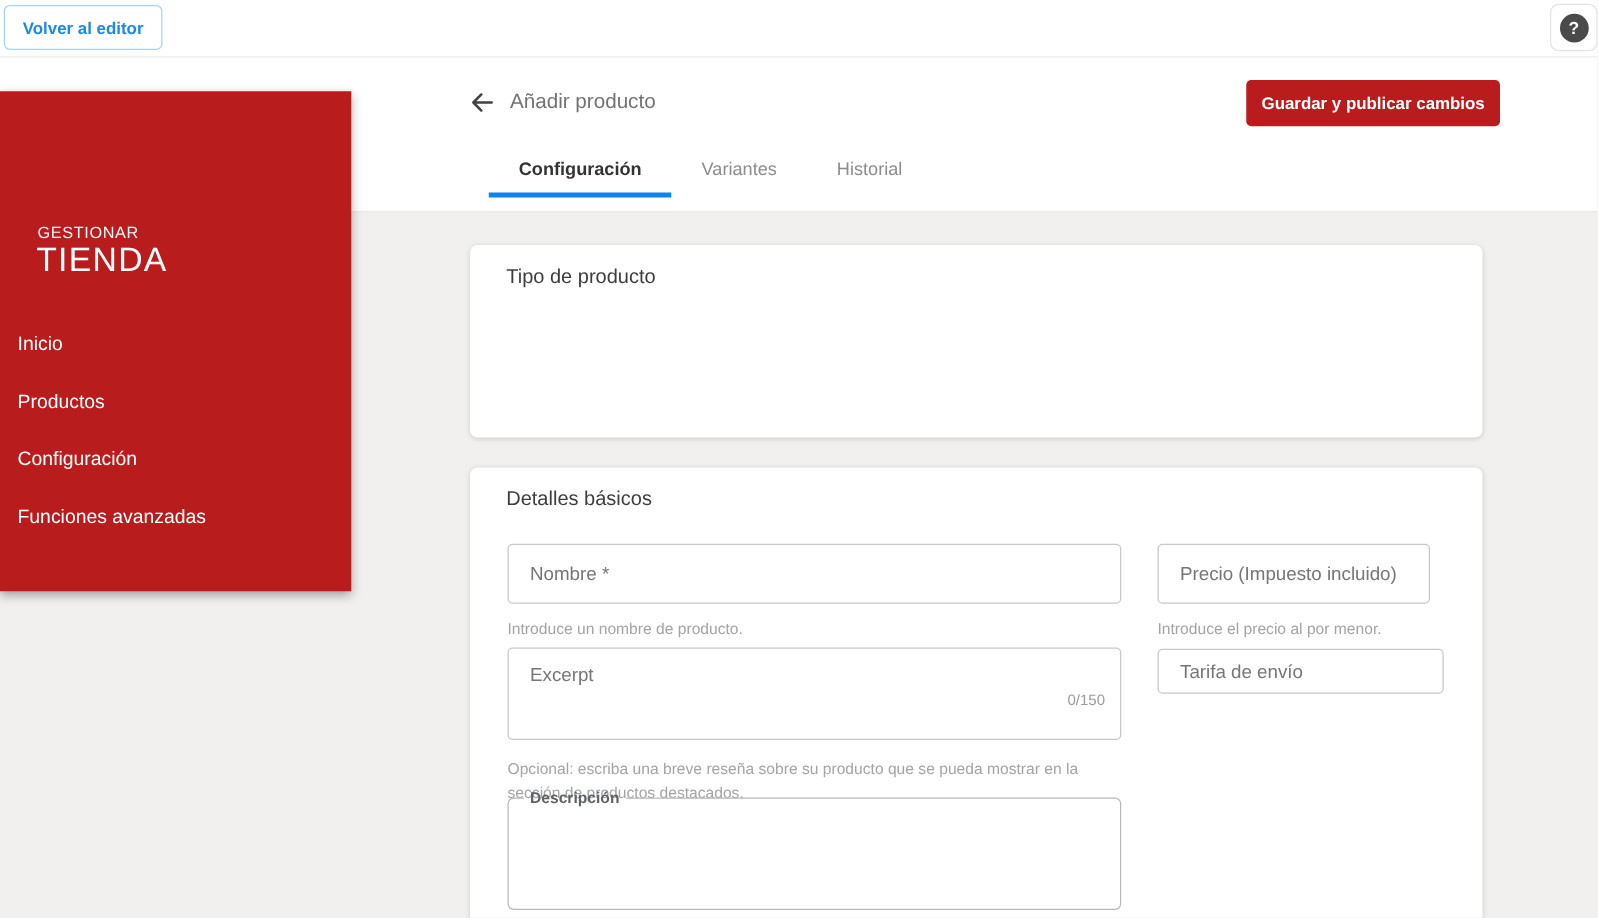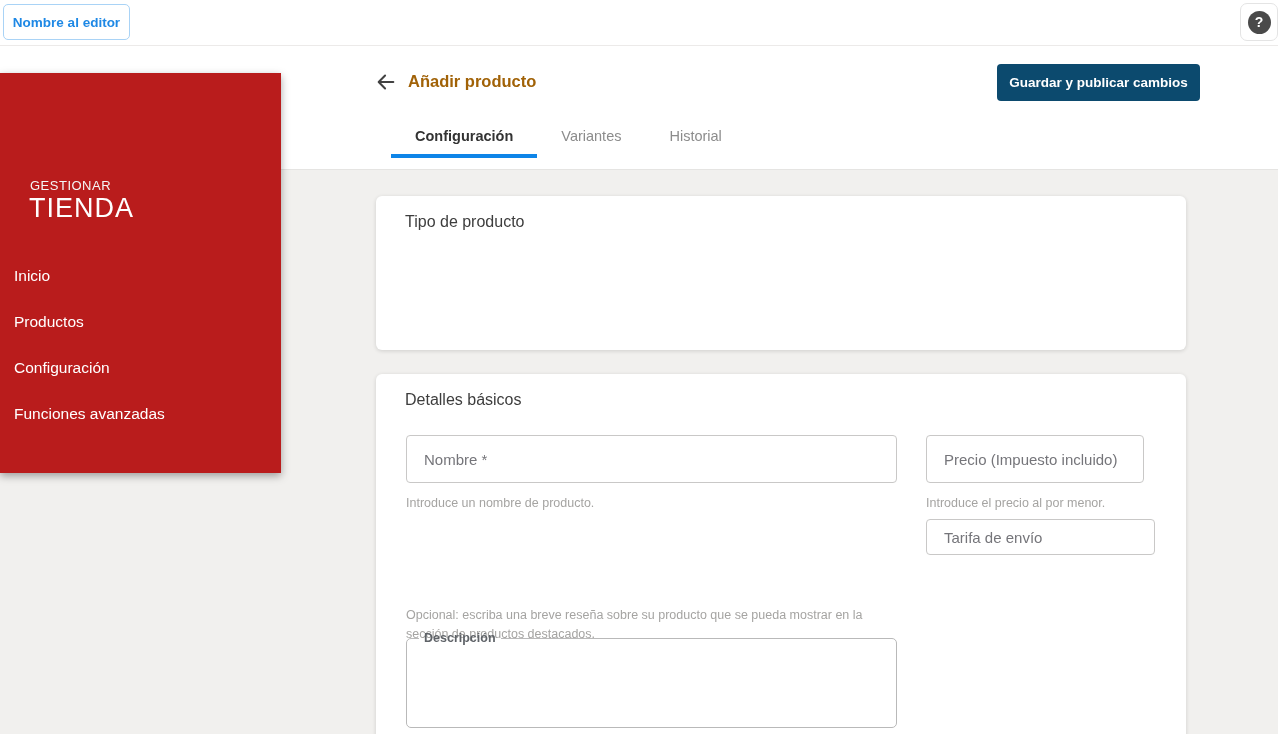--- a/index.html
+++ b/index.html
@@ -56,26 +56,26 @@
   .sidebar-item {
     height:46px; line-height:46px; padding-left:14px;
     font-size:15.5px; color:#ffffff; cursor:pointer;
   }
 
   
   .back-arrow {
     position:absolute; left:375px; top:71px; width:22px; height:22px; cursor:pointer;
   }
   .page-title {
-    position:absolute; left:408px; top:72px; font-size:16.5px; font-weight:bold;
-    color:#a16207;
+    position:absolute; left:408px; top:72px; font-size:16.5px; font-weight:normal;
+    color:#737373;
   }
   .save-btn {
     position:absolute; left:997px; top:64px; width:203px; height:37px;
-    background:#0c4a6e; border:none; border-radius:4px;
+    background:#b91c1c; border:none; border-radius:4px;
     color:#ffffff; font-size:13.5px; font-weight:bold; cursor:pointer;
     font-family:"Liberation Sans", sans-serif;
   }
 
   
   .tabs { position:absolute; left:391px; top:119px; display:flex; height:39px; }
   .tab {
     padding:0 24px; font-size:14.5px; color:#8c8c8c; cursor:pointer;
     display:flex; align-items:flex-start; padding-top:9px;
     border-bottom:4px solid transparent; height:39px;
@@ -153,21 +153,21 @@
     font-size:15px; color:#3c3c3c; padding:4px 16px;
     font-family:"Liberation Sans", sans-serif; background:transparent;
   }
 </style>
 </head>
 <body>
 
 <div class="white-band"></div>
 
 <div class="topbar">
-  <button class="back-editor-btn">Nombre al editor</button>
+  <button class="back-editor-btn">Volver al editor</button>
   <div class="help-box">
     <div class="help-circle">?</div>
   </div>
 </div>
 
 <svg class="back-arrow" viewBox="0 0 24 24">
   <path d="M20 12 H5 M11 5 L4 12 L11 19" fill="none" stroke="#424242" stroke-width="2.2" stroke-linecap="round" stroke-linejoin="round"></path>
 </svg>
 <div class="page-title">Añadir producto</div>
 <button class="save-btn">Guardar y publicar cambios</button>
@@ -195,20 +195,24 @@
 
 <div class="card card-basic-details">
   <div class="card-title">Detalles básicos</div>
 
   <input class="text-input input-name" type="text" placeholder="Nombre *" style="">
   <div class="helper helper-name">Introduce un nombre de producto.</div>
 
   <input class="text-input input-price" type="text" placeholder="Precio (Impuesto incluido)" style="">
   <div class="helper helper-price">Introduce el precio al por menor.</div>
 
+  <div class="excerpt-wrap">
+    <textarea placeholder="Excerpt" style=""></textarea>
+    <div class="excerpt-counter">0/150</div>
+  </div>
 
   <input class="text-input input-ship" type="text" placeholder="Tarifa de envío" style="">
 
   <div class="helper helper-excerpt">Opcional: escriba una breve reseña sobre su producto que se pueda mostrar en la sección de productos destacados.</div>
 
   <fieldset class="desc-fieldset">
     <legend>Descripción</legend>
     <textarea style=""></textarea>
   </fieldset>
 </div>

